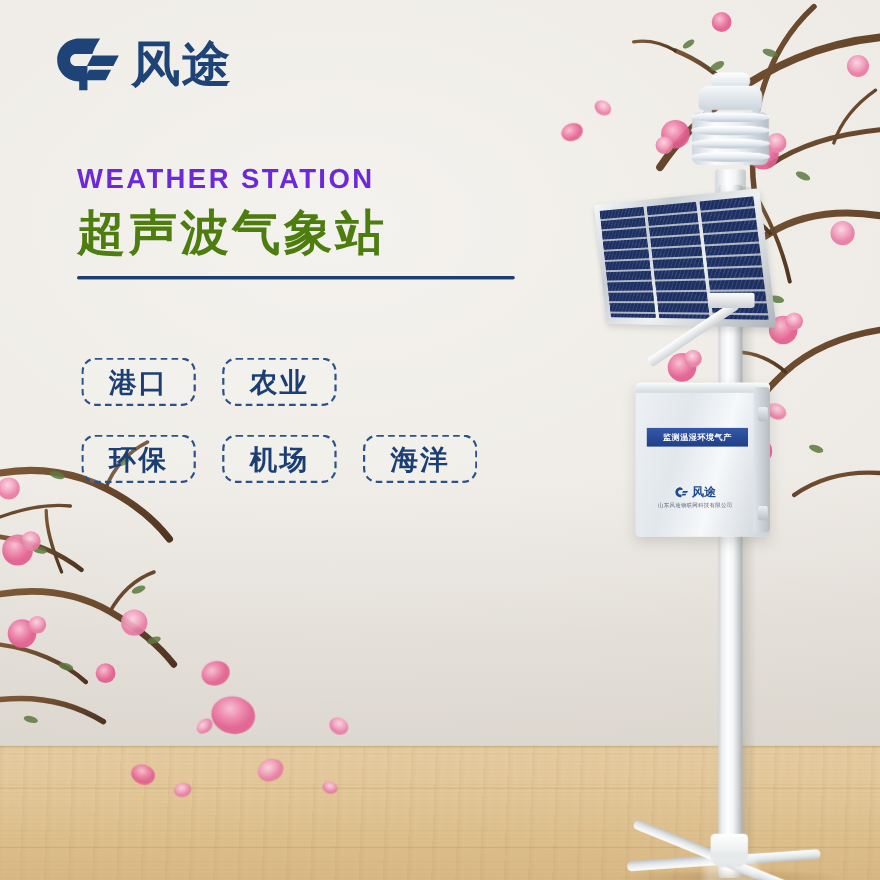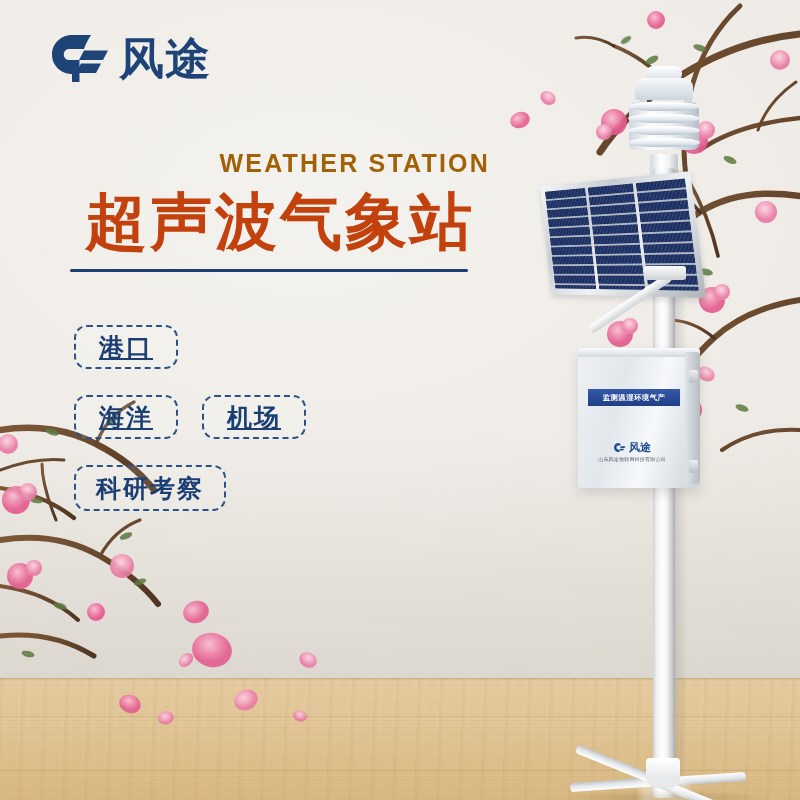--- a/index.html
+++ b/index.html
@@ -54,28 +54,28 @@
   .brand-mark { width:62px; height:56px; display:block; }
   .brand-name {
     font-size:45px; line-height:1; font-weight:700; color:#1e4377;
     letter-spacing:1px;
     font-family:"Liberation Sans","DejaVu Sans", sans-serif;
   }
 
   
   .headline { position:absolute; left:70px; top:150px; width:420px; }
   .eyebrow {
-    font-size:25px; font-weight:700; color:#a16207;
-    letter-spacing:2.2px; text-align:right; line-height:1.05;
+    font-size:25px; font-weight:700; color:#6d28d9;
+    letter-spacing:2.2px; text-align:left; line-height:1.05;
     font-family:"Liberation Sans", sans-serif;
   }
   .headline-cn {
     margin-top:14px;
-    font-size:62px; line-height:1.02; font-weight:700; color:#c2410c;
-    letter-spacing:3px; text-align:center; white-space:nowrap;
+    font-size:44px; line-height:1.02; font-weight:700; color:#4d7c0f;
+    letter-spacing:3px; text-align:left; white-space:nowrap;
     font-family:"DejaVu Sans","Liberation Sans", sans-serif;
   }
   .rule {
     margin-top:16px; height:3px; width:398px;
     background:#1c3f73; border-radius:2px;
   }
 
   
   .tags { position:absolute; left:74px; top:325px; width:420px; }
   .tag-row { display:flex; margin-bottom:26px; }
@@ -84,21 +84,21 @@
     border:2px dashed #2a5288;
     border-radius:13px;
     color:#1c3f73;
     font-size:25px; font-weight:700;
     letter-spacing:2px;
     display:flex; align-items:center; justify-content:center;
     background:rgba(255,255,255,0.12);
     font-family:"DejaVu Sans","Liberation Sans", sans-serif;
     white-space:nowrap;
   }
-  .tag.s2 { width:104px; height:44px;text-decoration:underline; }
+  .tag.s2 { width:104px; height:44px; }
   .tag.s4 { width:152px; height:46px; }
   .row-a .tag { margin-right:24px; }
   .row-a .tag:last-child { margin-right:0; }
   .row-b .tag { margin-right:24px; }
   .row-b .tag:last-child { margin-right:0; }
   .row-c { gap:52px; }
 
   
   .device { position:absolute; left:488px; top:58px; width:332px; height:742px; }
 
@@ -452,23 +452,24 @@
 
   <div class="headline">
     <div class="eyebrow">WEATHER STATION</div>
     <div class="headline-cn">超声波气象站</div>
     <div class="rule"></div>
   </div>
 
   <div class="tags">
     <div class="tag-row row-a">
       <div class="tag s2">港口</div>
+      <div class="tag s2">农业</div>
     </div>
     <div class="tag-row row-b">
+      <div class="tag s2">环保</div>
+      <div class="tag s2">机场</div>
       <div class="tag s2">海洋</div>
-      <div class="tag s2">机场</div>
     </div>
     <div class="tag-row row-c">
-      <div class="tag s4">科研考察</div>
     </div>
   </div>
 
 </div>
 
 </body></html>

